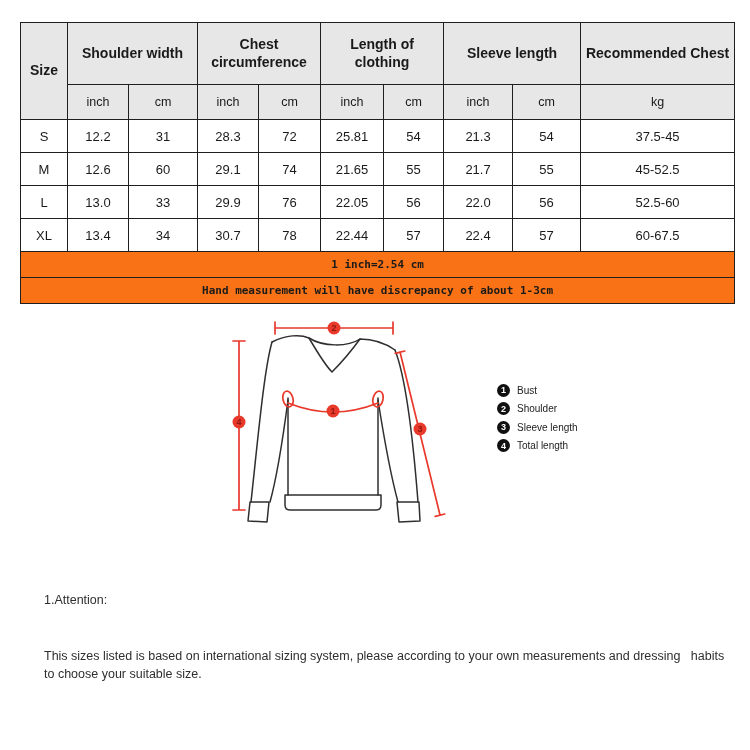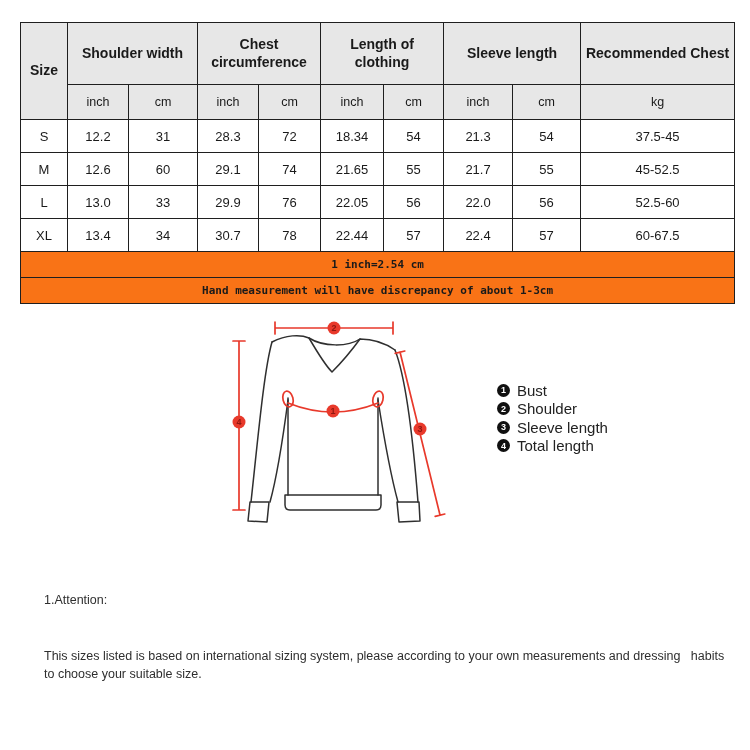--- a/index.html
+++ b/index.html
@@ -31,21 +31,21 @@
 
   
   .diagram-svg { position:absolute; left:228px; top:308px; }
   .legend { position:absolute; left:497px; top:381px; }
   .legend-item { display:flex; align-items:center; height:18.5px; }
   .legend-bullet {
     width:13px; height:13px; border-radius:50%; background:#101010; color:#fff;
     font-size:9px; font-weight:bold; display:flex; align-items:center; justify-content:center;
     margin-right:7px; flex:0 0 13px;
   }
-  .legend-label { font-size:15px; color:#222; }
+  .legend-label { font-size:10px; color:#222; }
 
   
   .notes {
     position:absolute; left:28px; top:517px; width:704px;
     font-size:12.5px; line-height:18.5px; color:#2e2e2e; white-space:pre-wrap;
   }
   .note-block { margin-bottom:13px;margin-left:16px; }
 </style>
 </head>
 <body>
@@ -86,21 +86,21 @@
         <th>kg</th>
       </tr>
     </thead>
     <tbody>
       <tr class="data-row">
         <td class="size-cell-lg">S</td>
         <td>12.2</td>
         <td>31</td>
         <td>28.3</td>
         <td>72</td>
-        <td>18.34</td>
+        <td>25.81</td>
         <td>54</td>
         <td>21.3</td>
         <td>54</td>
         <td>37.5-45</td>
       </tr>
       <tr class="data-row">
         <td class="size-cell-lg">M</td>
         <td>12.6</td>
         <td>60</td>
         <td>29.1</td>

